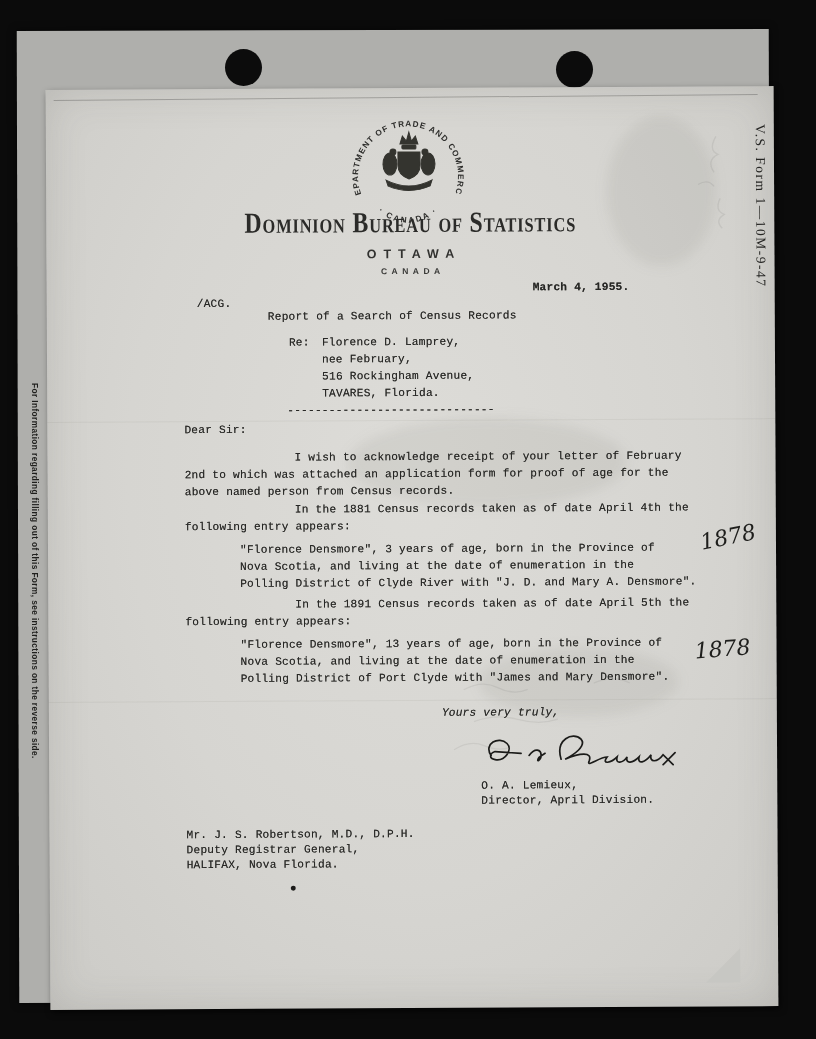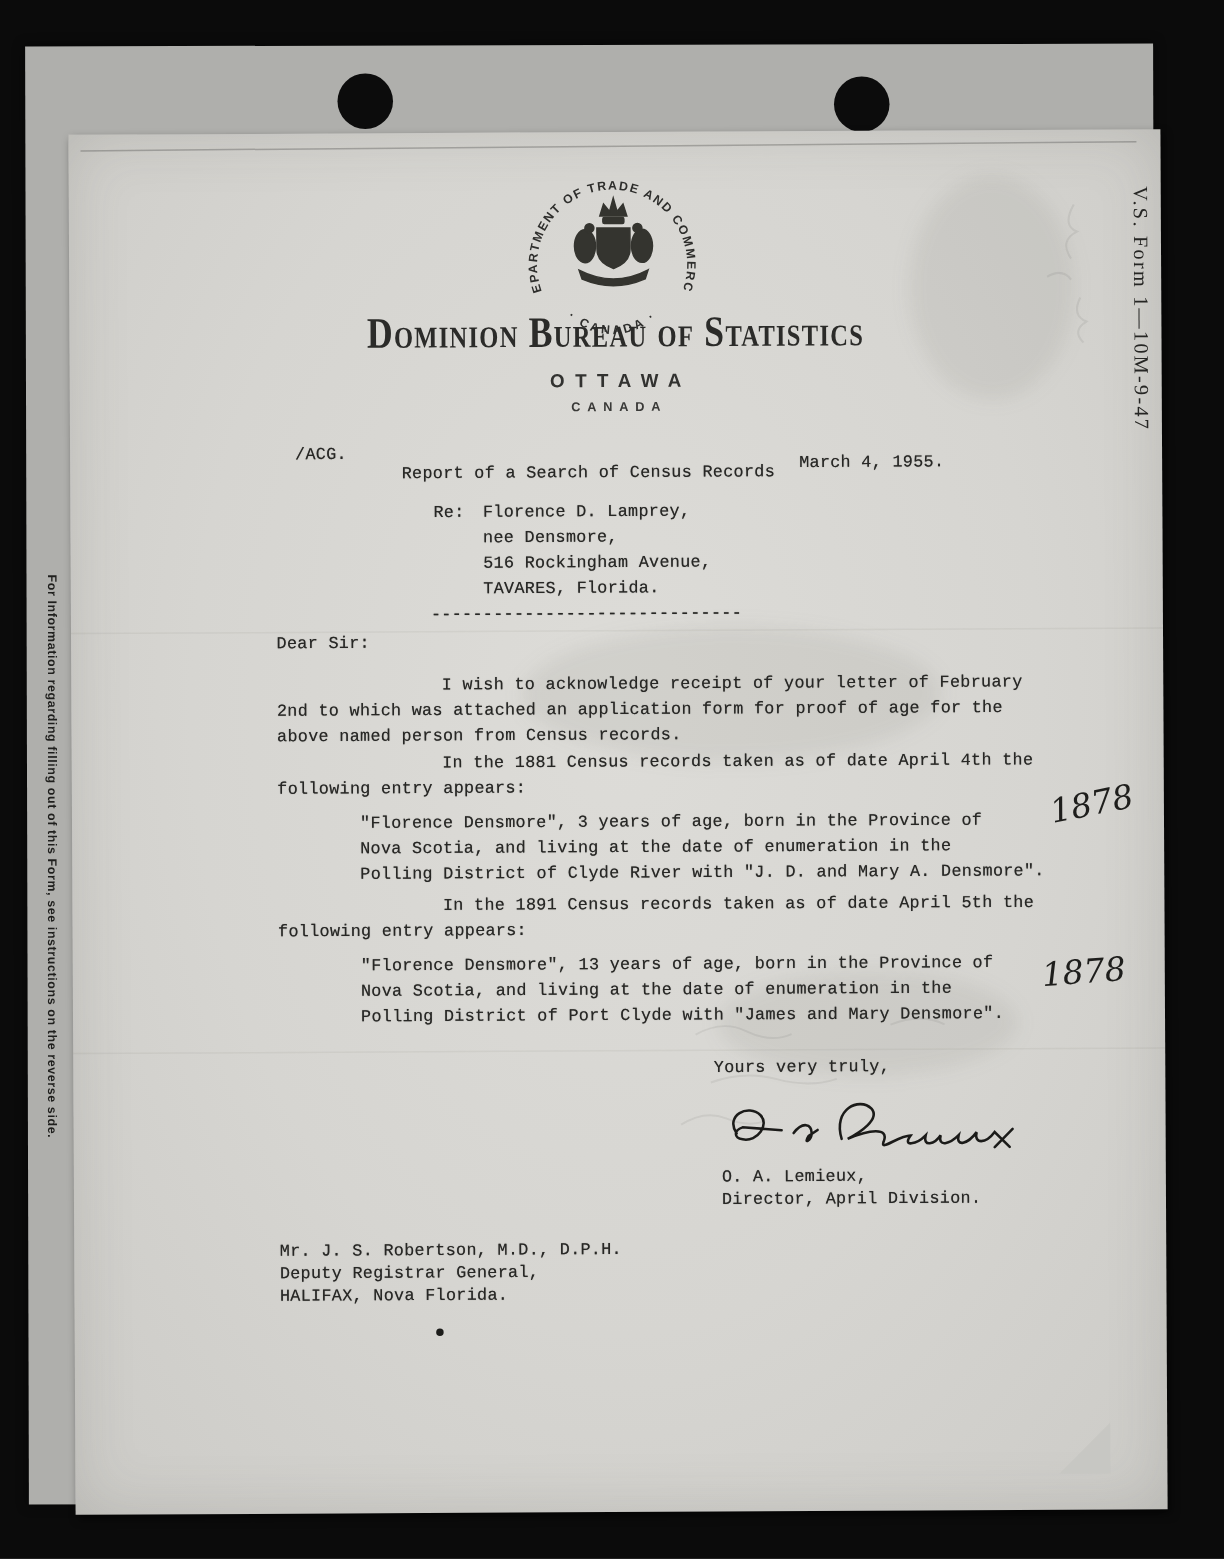--- a/index.html
+++ b/index.html
@@ -94,26 +94,26 @@
         <circle cx="47" cy="42" r="3"></circle>
         <circle cx="79" cy="42" r="3"></circle>
       </g>
     </svg>
 
     <div class="org-title">Dominion Bureau of Statistics</div>
     <div class="city">OTTAWA</div>
     <div class="country">CANADA</div>
 
     <div class="mono" style="left:150px;top:208px;text-align:center;">/ACG.</div>
-    <div class="mono" style="left:486px;top:215px;">March 4, 1955.</div>
+    <div class="mono" style="left:486px;top:193px;font-weight:bold;">March 4, 1955.</div>
     <div class="mono" style="left:221px;top:221px;">Report of a Search of Census Records</div>
 
     <div class="mono" style="left:242px;top:247px;">Re:</div>
     <div class="mono" style="left:275px;top:247px;">Florence D. Lamprey,</div>
-    <div class="mono" style="left:275px;top:264px;">nee Densmore,</div>
+    <div class="mono" style="left:275px;top:264px;">nee February,</div>
     <div class="mono" style="left:275px;top:281px;">516 Rockingham Avenue,</div>
     <div class="mono" style="left:275px;top:298px;">TAVARES, Florida.</div>
     <div class="mono" style="left:240px;top:315px;">------------------------------</div>
 
     <div class="mono" style="left:137px;top:334px;">Dear Sir:</div>
 
     <div class="mono" style="left:247px;top:362px;">I wish to acknowledge receipt of your letter of February</div>
     <div class="mono" style="left:137px;top:379px;">2nd to which was attached an application form for proof of age for the</div>
     <div class="mono" style="left:137px;top:396px;">above named person from Census records.</div>
 
@@ -126,21 +126,21 @@
     <div class="hand" style="left:652px;top:438px;transform:rotate(-11deg);">1878</div>
 
     <div class="mono" style="left:247px;top:509px;">In the 1891 Census records taken as of date April 5th the</div>
     <div class="mono" style="left:137px;top:526px;">following entry appears:</div>
 
     <div class="mono" style="left:192px;top:549px;">"Florence Densmore", 13 years of age, born in the Province of</div>
     <div class="mono" style="left:192px;top:566px;">Nova Scotia, and living at the date of enumeration in the</div>
     <div class="mono" style="left:192px;top:583px;">Polling District of Port Clyde with "James and Mary Densmore".</div>
     <div class="hand" style="left:646px;top:550px;transform:rotate(-4deg);">1878</div>
 
-    <div class="mono" style="left:427px;top:618px;">Yours very truly,</div>
+    <div class="mono" style="left:393px;top:618px;font-style:italic;">Yours very truly,</div>
 
     <svg class="pencil" style="left:395px;top:590px;" width="260" height="90" viewBox="0 0 260 90">
       <g fill="none" stroke="rgba(60,60,58,.14)" stroke-width="1.3">
         <path d="M20 12 q18 -10 34 -2 t30 2"></path>
         <path d="M150 6 q20 -8 36 0"></path>
         <path d="M30 44 q22 -8 44 -2 t40 0"></path>
         <path d="M10 72 q16 -10 30 -4 t26 2"></path>
       </g>
     </svg>
 

